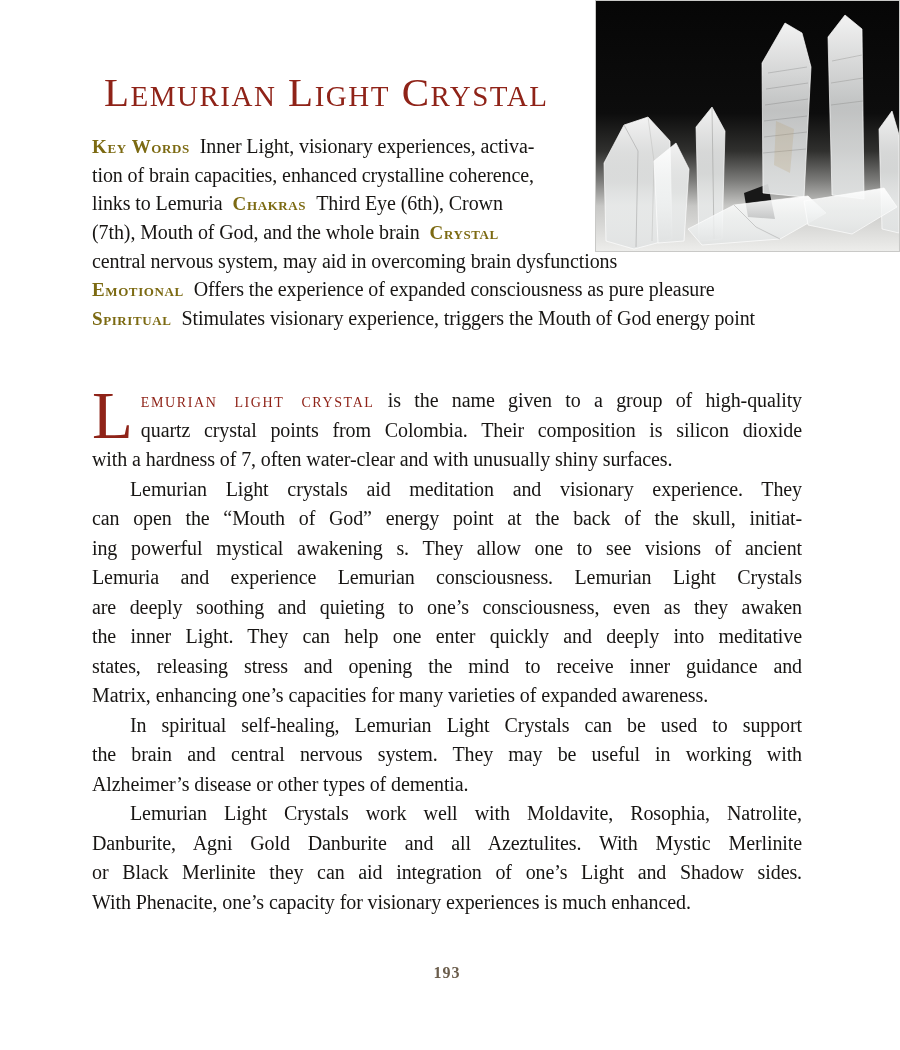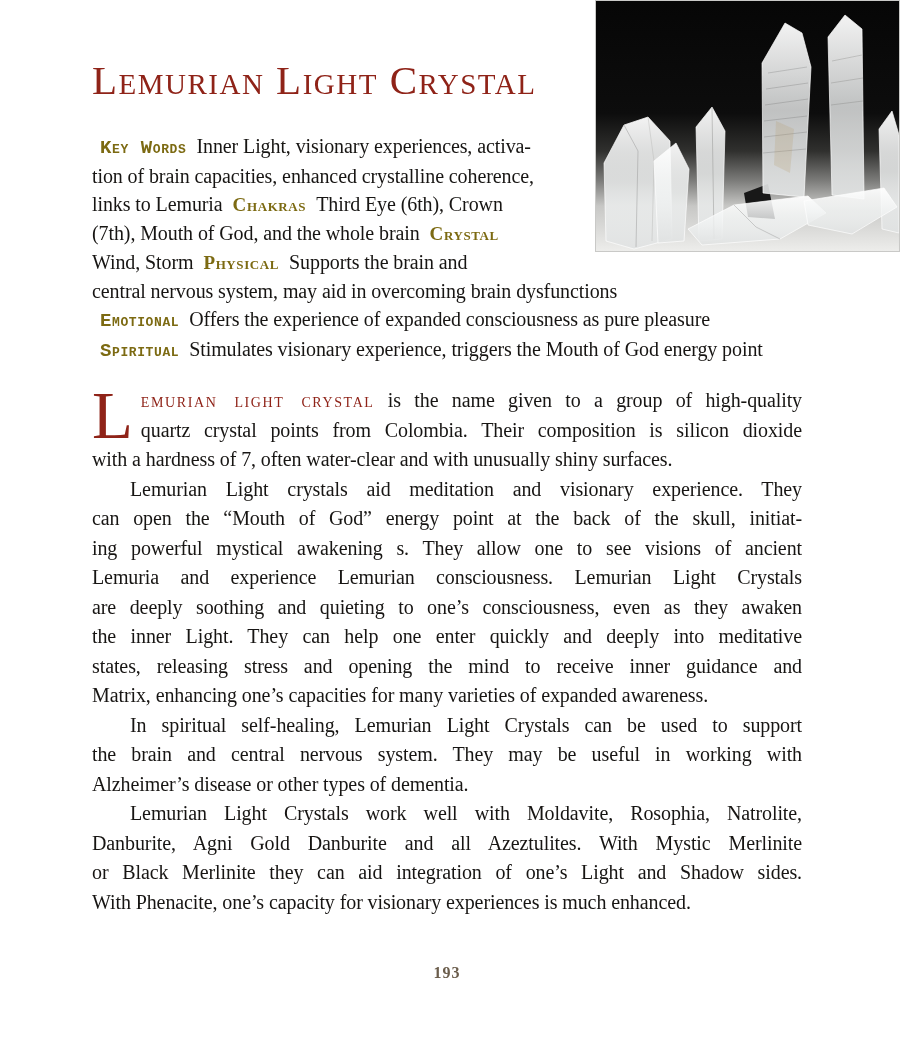--- a/index.html
+++ b/index.html
@@ -14,35 +14,35 @@
     font-family:"Liberation Serif","DejaVu Serif",serif;color:var(--text-black);
   }
   
   .photo{
     position:absolute;left:595px;top:0;width:305px;height:252px;margin:0;
     border:1px solid #c9c9c7;box-sizing:border-box;background:#0a0a0a;
   }
   .photo svg{display:block;width:100%;height:100%;}
   
   .title{
-    position:absolute;left:92px;top:56px;margin:0;
+    position:absolute;left:92px;top:56px;margin:12px;
     font-size:41px;font-weight:400;font-variant:small-caps;
     letter-spacing:1.5px;color:var(--title-red);white-space:nowrap;
   }
   
   .keywords{
     position:absolute;left:92px;top:132px;width:716px;
     font-size:20px;line-height:28px;letter-spacing:-0.1px;
   }
   .kw-line{white-space:nowrap;}
   .kw-label{
     font-weight:700;font-variant:small-caps;color:var(--label-olive);
     font-size:19px;letter-spacing:0.6px;margin:0 10px;
   }
-  .kw-line .kw-label:first-child{margin-left:8px;font-family:Liberation Mono, monospace;}
+  .kw-line .kw-label:first-child{margin-left:0;}
   
   .bodytext{
     position:absolute;left:92px;top:386px;width:710px;
     font-size:20px;line-height:29.5px;letter-spacing:-0.1px;
   }
   .para{margin:0;}
   .line{text-align:justify;text-align-last:justify;}
   .line.lastline{text-align-last:left;}
   .line.indent{text-indent:38px;}
   .dropcap{
@@ -123,21 +123,20 @@
     </svg>
   </figure>
 
   <h1 class="title">Lemurian Light Crystal</h1>
 
   <section class="keywords">
       <div class="kw-line"><span class="kw-label">Key Words</span><span class="seg-text">Inner Light, visionary experiences, activa-</span></div>
       <div class="kw-line"><span class="seg-text">tion of brain capacities, enhanced crystalline coherence,</span></div>
       <div class="kw-line"><span class="seg-text">links to Lemuria</span><span class="kw-label">Chakras</span><span class="seg-text">Third Eye (6th), Crown</span></div>
       <div class="kw-line"><span class="seg-text">(7th), Mouth of God, and the whole brain</span><span class="kw-label">Crystal</span></div>
-      <div class="kw-line"><span class="seg-text">Wind, Storm</span><span class="kw-label">Physical</span><span class="seg-text">Supports the brain and</span></div>
       <div class="kw-line"><span class="seg-text">central nervous system, may aid in overcoming brain dysfunctions</span></div>
       <div class="kw-line"><span class="kw-label">Emotional</span><span class="seg-text">Offers the experience of expanded consciousness as pure pleasure</span></div>
       <div class="kw-line"><span class="kw-label">Spiritual</span><span class="seg-text">Stimulates visionary experience, triggers the Mouth of God energy point</span></div>
     </section>
 
   <section class="bodytext">
       <div class="para">
         <span class="dropcap">L</span>
         <div class="line"><span class="seg-redsc">emurian light crystal</span><span class="seg-text"> is the name given to a group of high-quality</span></div>
         <div class="line"><span class="seg-text">quartz crystal points from Colombia. Their composition is silicon dioxide</span></div>

